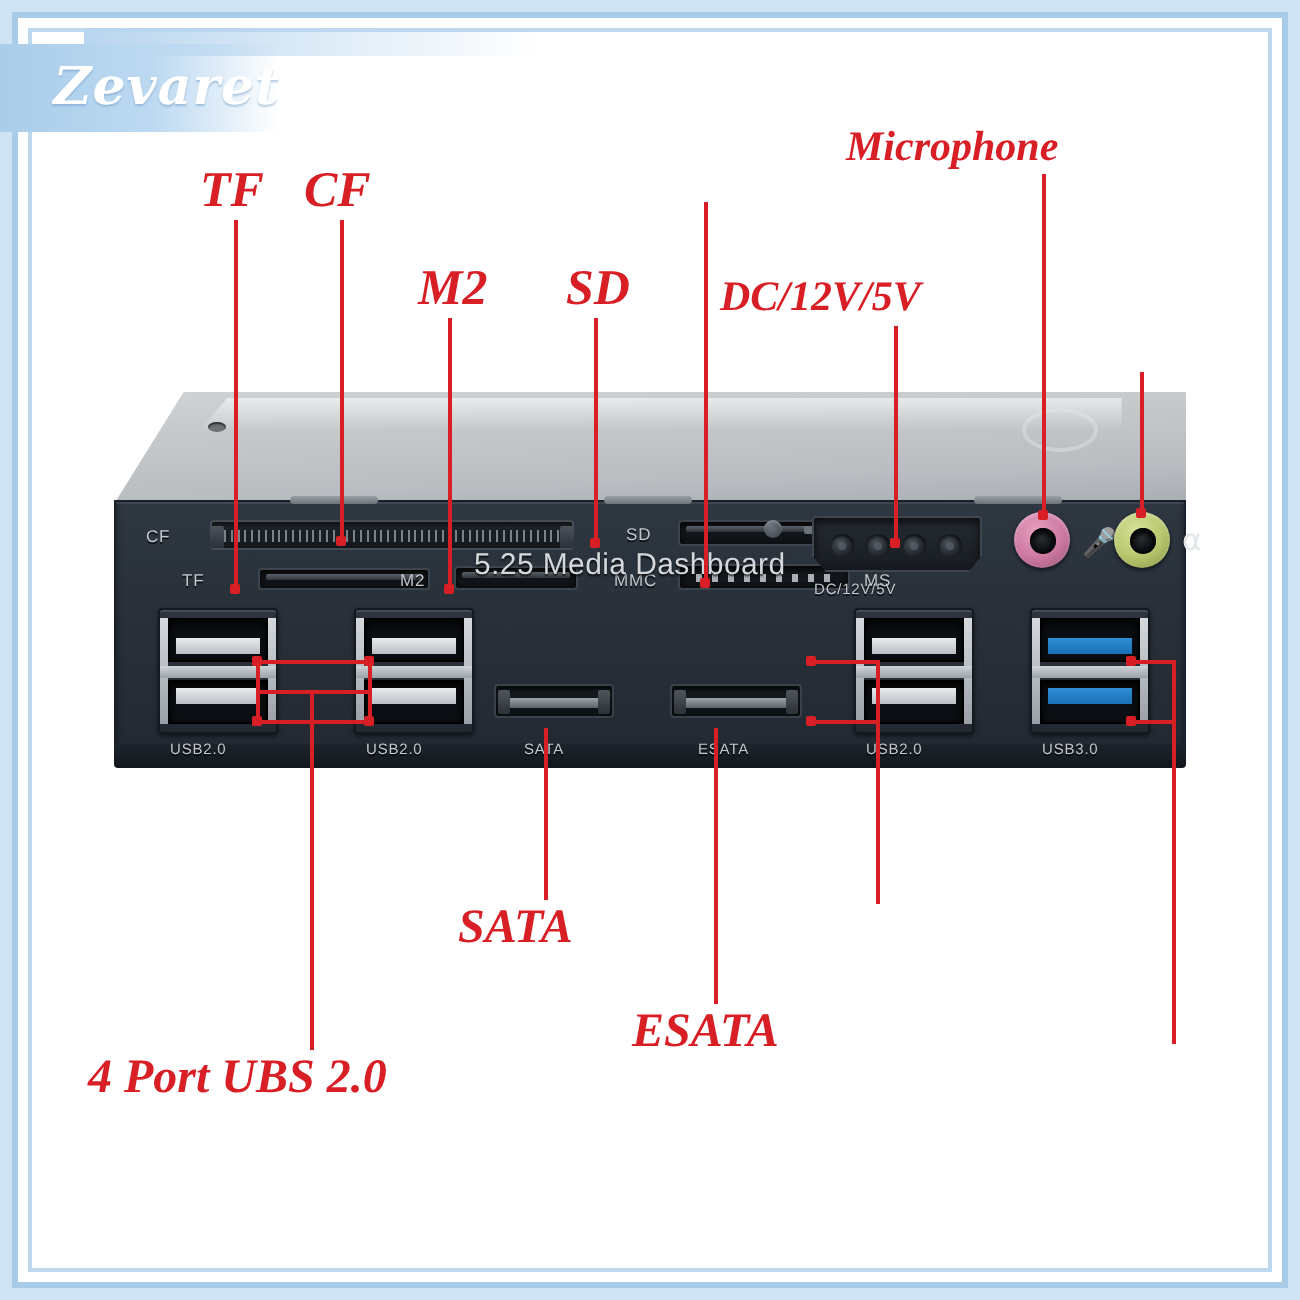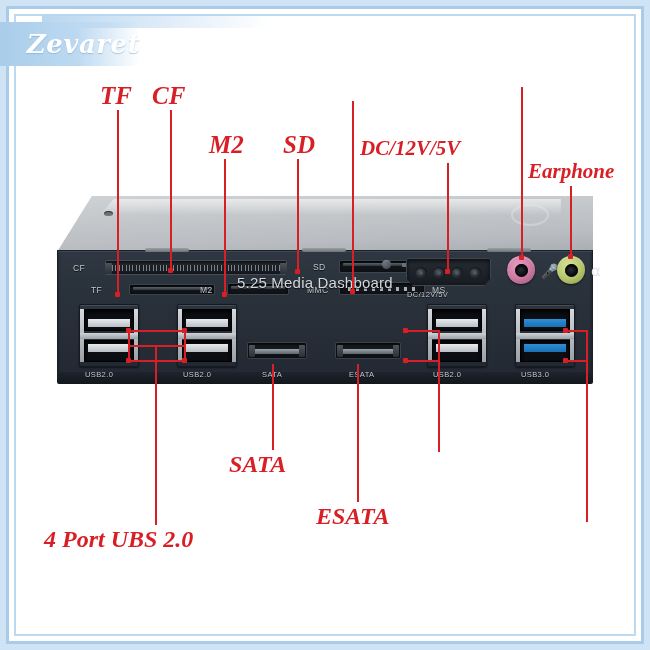--- a/index.html
+++ b/index.html
@@ -323,24 +323,24 @@
   <div class="leader v" style="left:352px;top:101px;height:192px;"></div>
   <div class="dot" style="left:350px;top:289px;"></div>
 
   <div class="lbl" style="left:360px;top:114px;font-size:21px;">
     <br>
     <span>DC/12V/5V</span>
   </div>
   <div class="leader v" style="left:447px;top:163px;height:110px;"></div>
   <div class="dot" style="left:445px;top:269px;"></div>
 
+  <div class="lbl" style="left:423px;top:62px;font-size:21px;">Microphone</div>
   <div class="leader v" style="left:521px;top:87px;height:172px;"></div>
   <div class="dot" style="left:519px;top:255px;"></div>
 
-  <div class="lbl" style="left:528px;top:160px;font-size:21px;">Earphone</div>
   <div class="leader v" style="left:570px;top:186px;height:72px;"></div>
   <div class="dot" style="left:568px;top:254px;"></div>
 
   <div class="leader h" style="left:128px;top:330px;width:58px;"></div>
   <div class="leader h" style="left:128px;top:360px;width:58px;"></div>
   <div class="leader v" style="left:184px;top:330px;height:32px;"></div>
   <div class="leader h" style="left:128px;top:345px;width:58px;"></div>
   <div class="leader v" style="left:128px;top:330px;height:32px;"></div>
   <div class="leader v" style="left:155px;top:345px;height:180px;"></div>
   <div class="dot" style="left:126px;top:328px;"></div>

